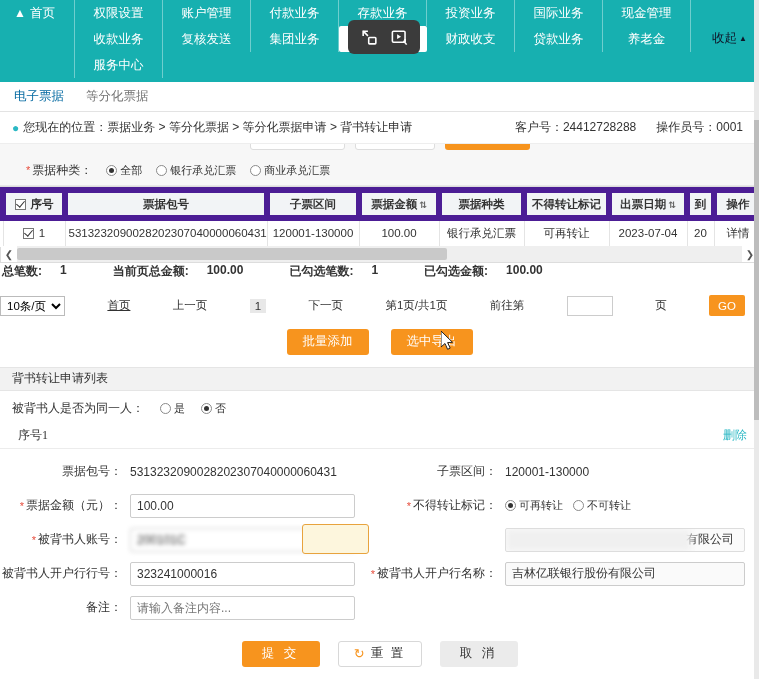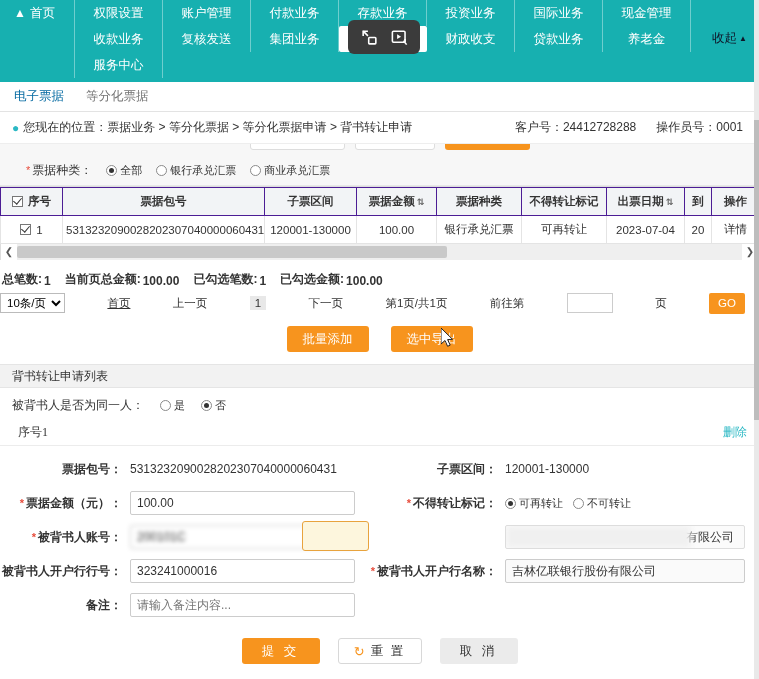--- a/index.html
+++ b/index.html
@@ -195,21 +195,21 @@
     position:relative;
   }
   table.grid {
     width:100%;
     border-collapse:collapse;
     table-layout:fixed;
     font-size:11.5px;
   }
   table.grid th {
     background:#f2f4f6;
-    border:1px solid #4c1d95;
+    border:6px solid #4c1d95;
     height:28px;
     font-weight:bold;
     color:#333;
     font-size:11.5px;
     padding:0 3px;
     white-space:nowrap;
     overflow:hidden;
   }
   table.grid td {
     border:1px solid #e4e4e4;
@@ -268,22 +268,22 @@
     left:0; top:2px;
     width:430px; height:12px;
     background:#c9c9c9;
     border-radius:2px;
   }
 
   
   .summary {
     height:28px;
     display:flex;
-    align-items:flex-end;
-    gap:2px;
+    align-items:flex-start;
+    gap:18px;
     padding-left:2px;
     font-size:12px;
     font-weight:bold;
     color:#333;
   }
   .summary .sep { width:10px; }
 
   
   .pager {
     height:30px;
@@ -404,21 +404,20 @@
   .fcol.right { width:369px; }
   .lbl {
     font-size:12px;
     color:#333;
     text-align:right;
     padding-right:8px;
     white-space:nowrap;
     display:flex;
     align-items:center;
     justify-content:flex-end;
-    font-weight:bold;
   }
   .lbl.w-l { width:130px; }
   .lbl.w-r { width:115px; }
   .static-val { font-size:12px; color:#333; }
   .inp {
     height:24px;
     border:1px solid #ccc;
     border-radius:2px;
     background:#fff;
     font-size:12px;

